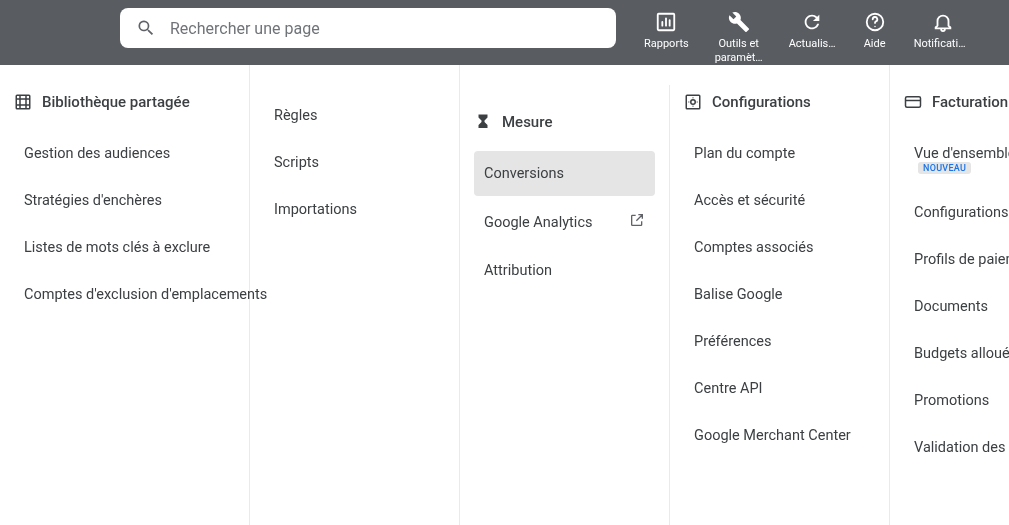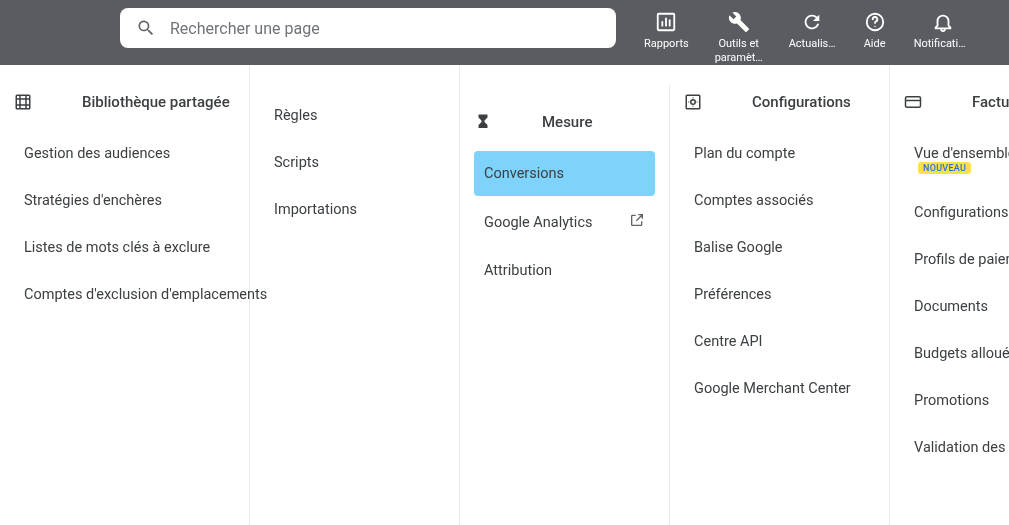--- a/index.html
+++ b/index.html
@@ -76,42 +76,41 @@
     .col:nth-child(5) { width: 180px; border-right: none; }
 
     .col-header {
       display: flex;
       align-items: center;
       font-size: 15px;
       font-weight: 500;
       color: #3c4043;
       margin-bottom: 20px;
       padding: 0 0 0 0;
-      gap: 40px;
     }
     .col-header svg { margin-right: 10px; flex-shrink: 0; }
 
     .col-item {
       display: flex;
       align-items: center;
       font-size: 14.5px;
       color: #3c4043;
       padding: 14px 10px;
       border-radius: 4px;
       cursor: pointer;
       white-space: nowrap;
       margin-bottom: 2px;
     }
-    .col-item.highlight { background: #7dd3fc; align-items: center; }
+    .col-item.highlight { background: #e5e5e5; align-items: center; }
     .col-item .ext { margin-left: auto; padding-left: 8px; }
 
     .badge {
       display: inline-block;
       font-size: 9px;
-      background: #fde047;
+      background: #e5e5e5;
       color: #1a73e8;
       padding: 1px 5px;
       border-radius: 3px;
       margin-left: 4px;
       letter-spacing: 0.3px;
       font-weight: 500;
     }
     .item-with-badge { display: flex; flex-direction: column; align-items: flex-start; }
   </style>
 </head>
@@ -237,20 +236,23 @@
           <rect x="3" y="3" width="18" height="18" rx="1"></rect>
           <circle cx="12" cy="12" r="3"></circle>
           <path d="M12 7v-1M12 18v-1M7 12h-1M18 12h-1"></path>
         </svg>
       <span>Configurations</span>
     </div>
     <div class="col-item">
         <span>Plan du compte</span>
       </div>
     <div class="col-item">
+        <span>Accès et sécurité</span>
+      </div>
+    <div class="col-item">
         <span>Comptes associés</span>
       </div>
     <div class="col-item">
         <span>Balise Google</span>
       </div>
     <div class="col-item">
         <span>Préférences</span>
       </div>
     <div class="col-item">
         <span>Centre API</span>

